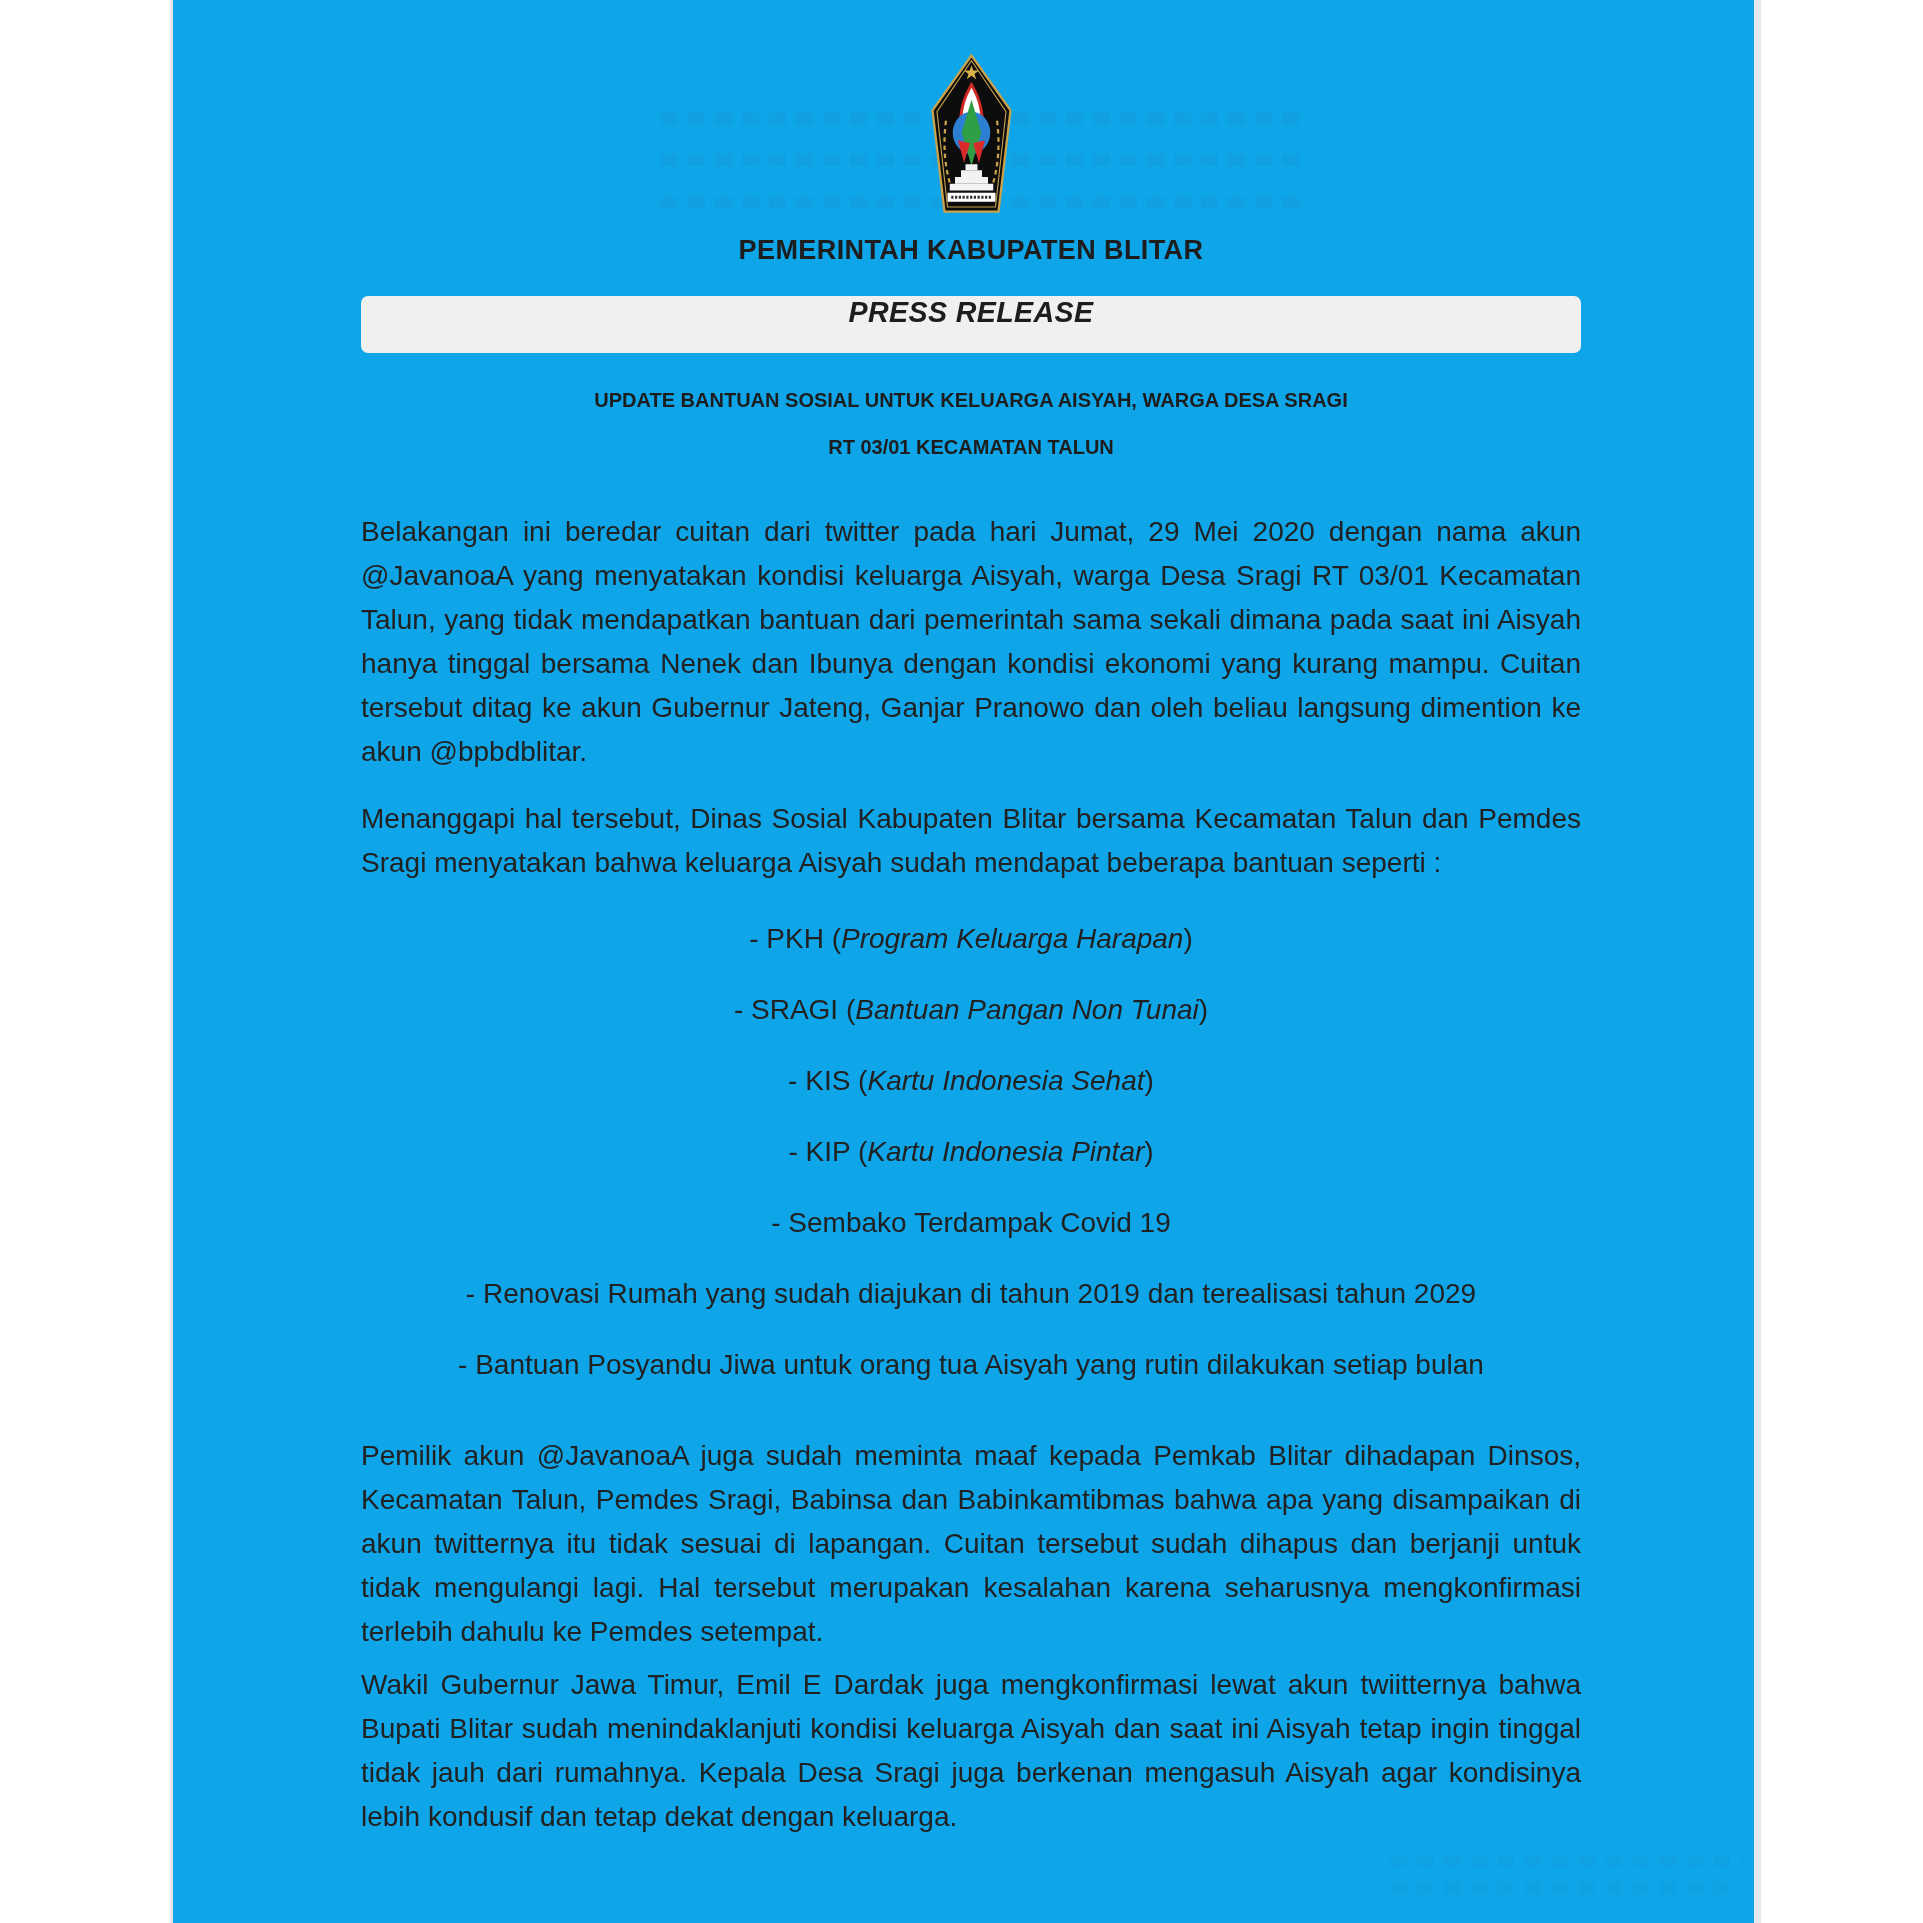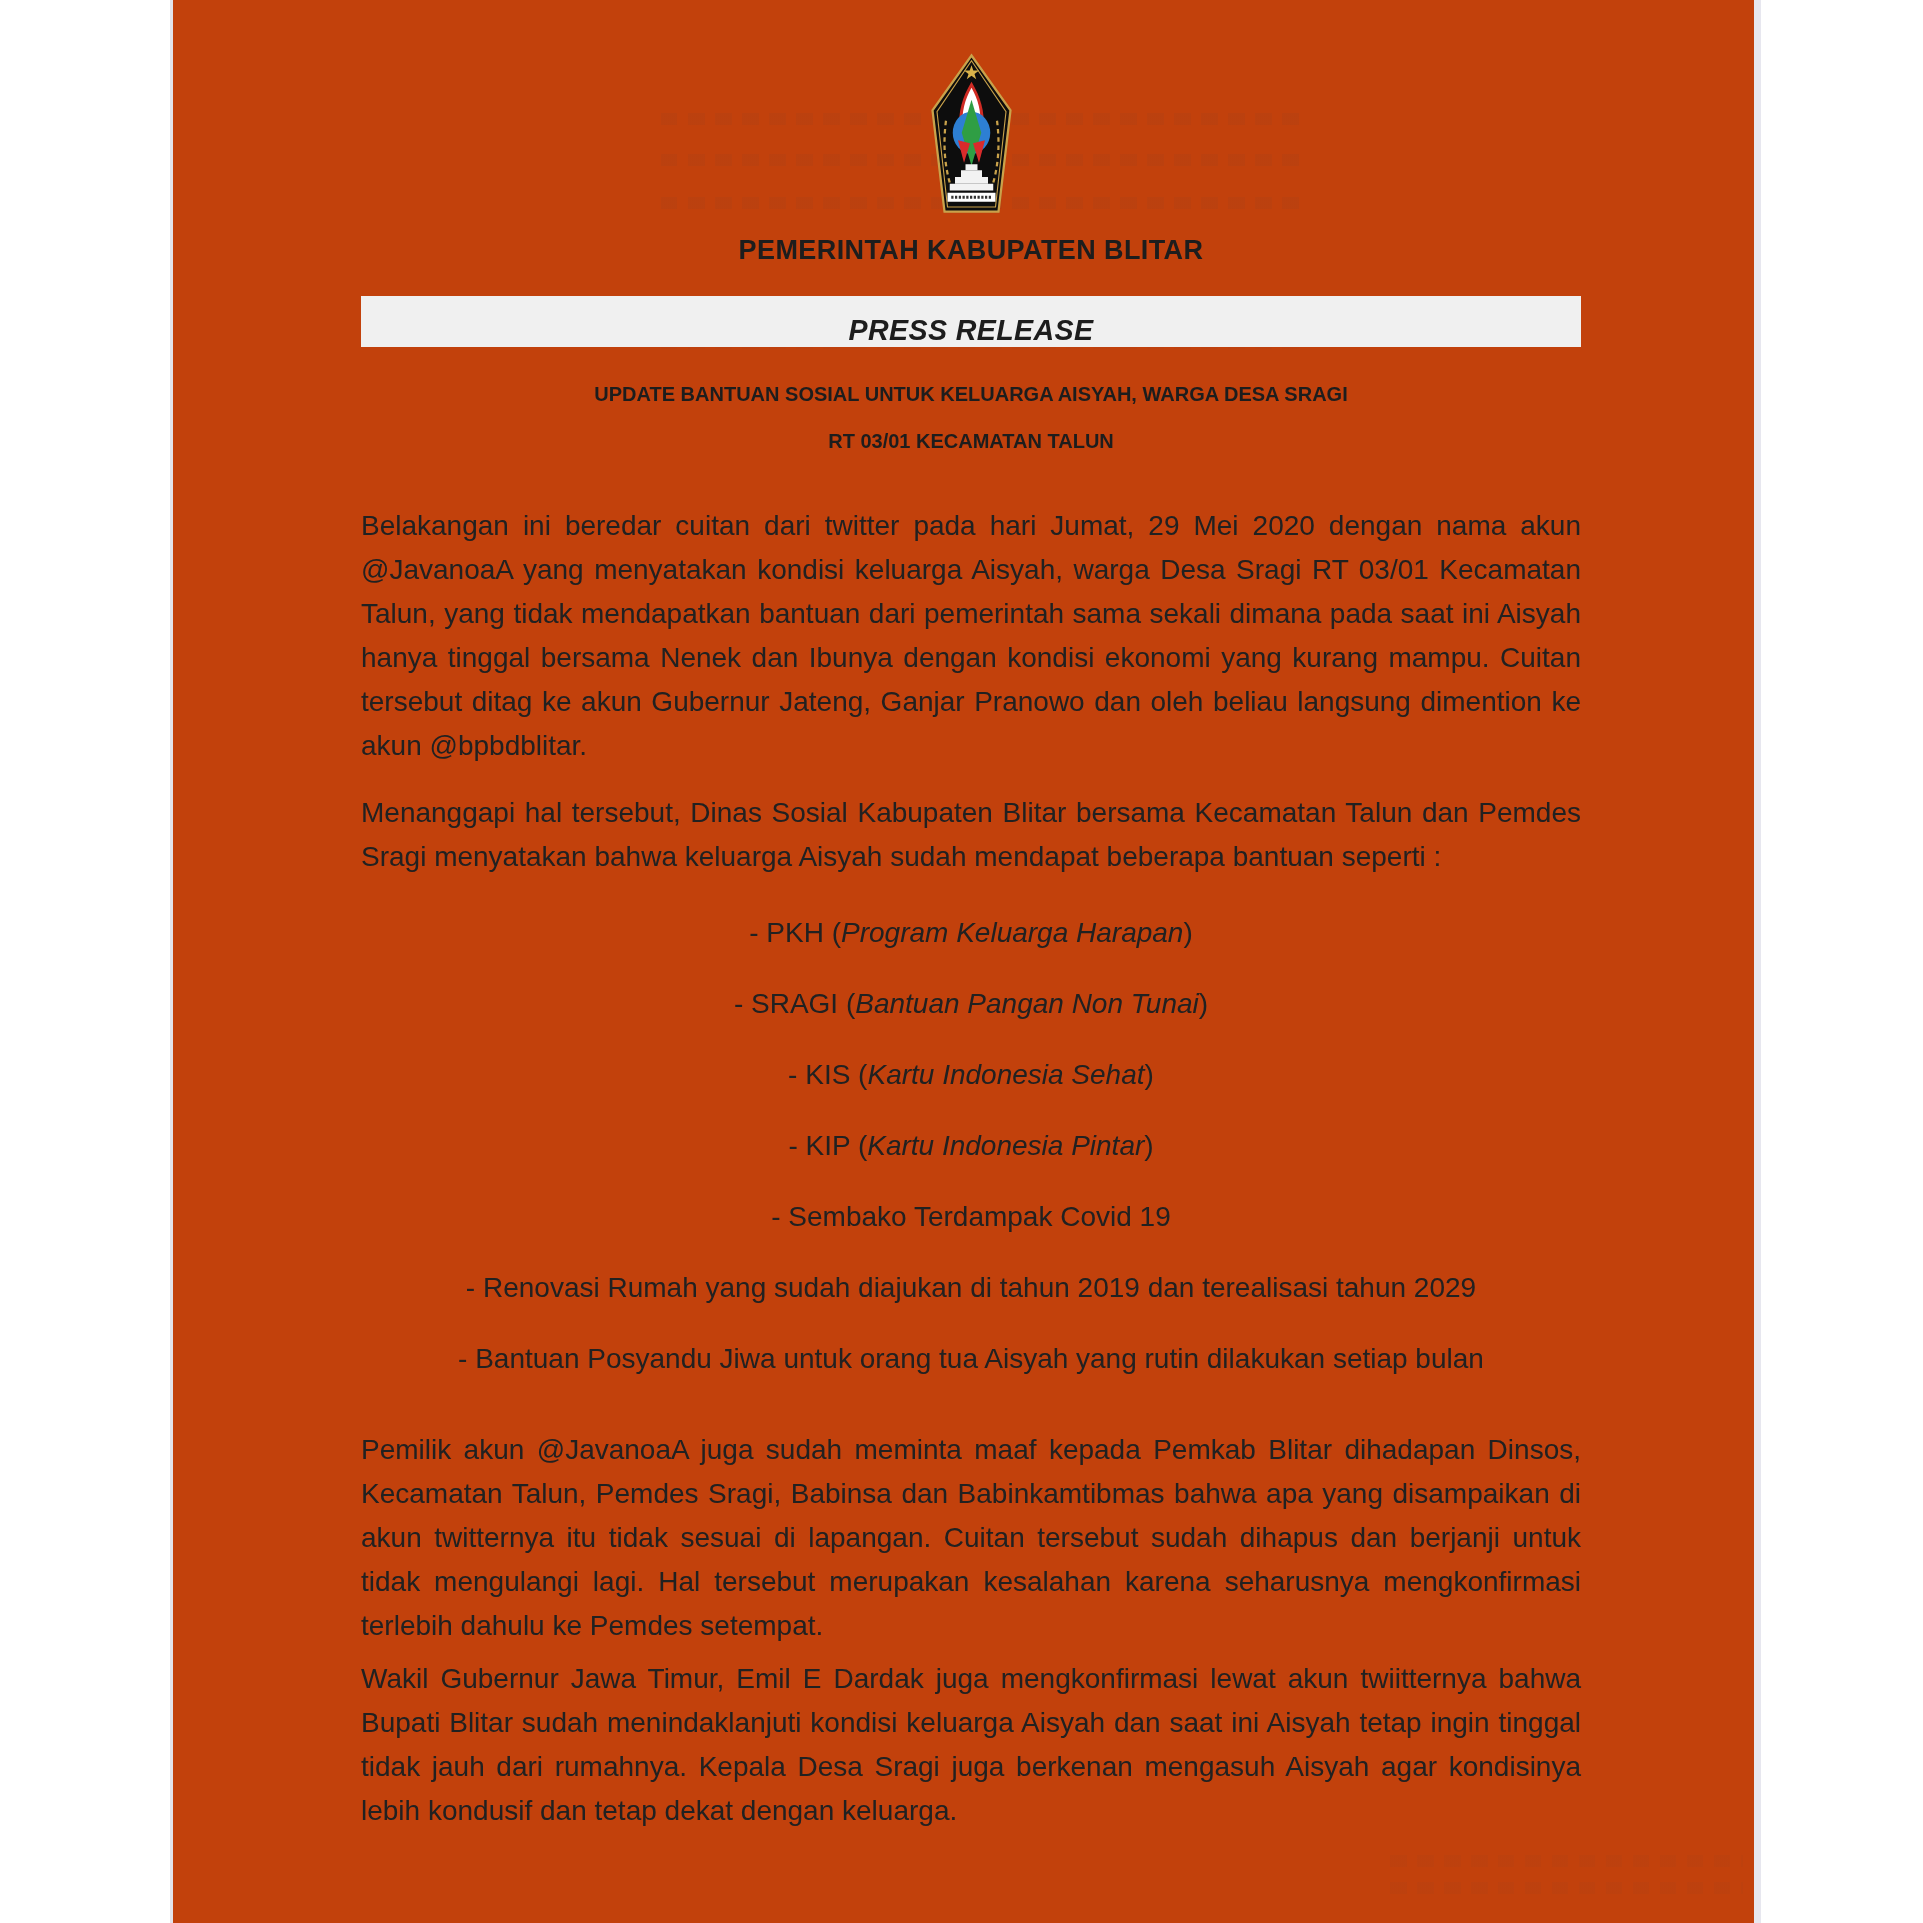--- a/index.html
+++ b/index.html
@@ -10,21 +10,21 @@
     background: #ffffff;
     font-family: "Liberation Sans", sans-serif;
     overflow: hidden;
   }
   .page {
     position: absolute;
     left: 170px;
     top: 0;
     width: 1581px;
     height: 1924px;
-    background: #c2410c;
+    background: #0ea5e9;
     border-left: 3px solid #e3e3eb;
     border-right: 7.5px solid #e7e7ef;
     box-sizing: content-box;
   }
   .content {
     position: relative;
     padding: 0 173px 0 188px;
   }
   .logo-wrap {
     margin: 53px auto 0 auto;
@@ -37,30 +37,31 @@
   .org-name {
     margin-top: 21px;
     text-align: center;
     font-size: 27px;
     font-weight: bold;
     color: #1d1d1d;
     letter-spacing: 0.4px;
   }
   .banner {
     margin-top: 30px;
-    height: 51px;
+    height: 57px;
     background: #f0f0f0;
     display: flex;
-    align-items: flex-end;
+    align-items: flex-start;
     justify-content: center;
     font-size: 28.6px;
     font-weight: bold;
     font-style: italic;
     color: #1d1d1d;
     letter-spacing: 0.4px;
+    border-radius: 7px;
   }
   .doc-title {
     margin-top: 24px;
     text-align: center;
     font-size: 20px;
     font-weight: bold;
     line-height: 47px;
     color: #1d1d1d;
   }
   .para {

